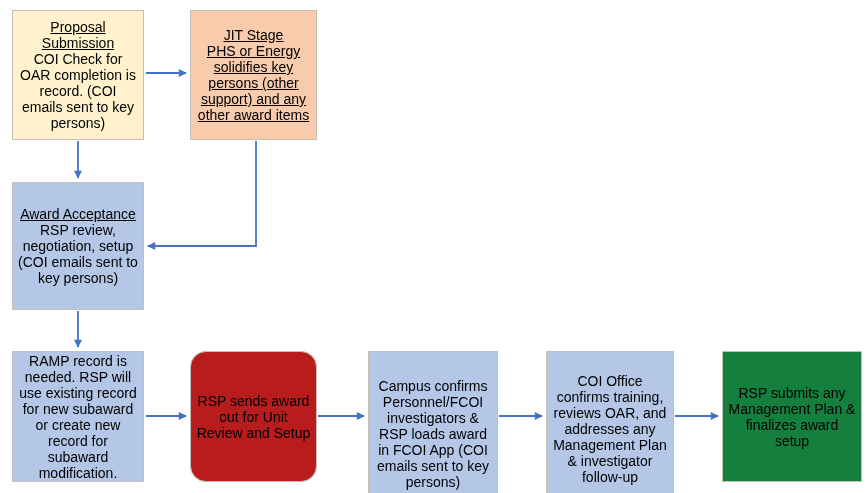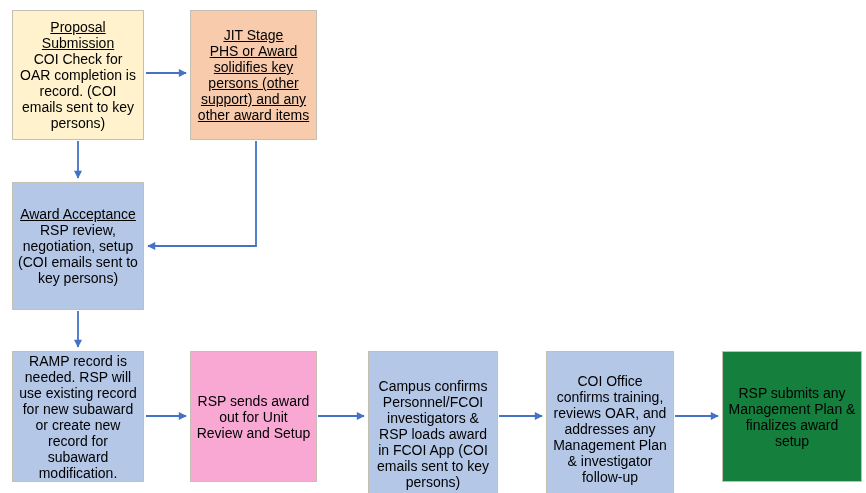--- a/index.html
+++ b/index.html
@@ -82,33 +82,33 @@
     <line x1="675" y1="416" x2="718" y2="416" marker-end="url(#arrowhead)"></line>
   </svg>
 
   <div class="box b-proposal" style="background: rgb(255, 242, 204);">
     <div class="title">Proposal Submission</div>
     <div class="body">COI Check for OAR completion is record. (COI emails sent to key persons)</div>
   </div>
 
   <div class="box b-jit" style="background: rgb(248, 203, 173);">
     <div class="title">JIT Stage</div>
-    <div class="body">PHS or Award solidifies key persons (other support) and any other award items</div>
+    <div class="body">PHS or Energy solidifies key persons (other support) and any other award items</div>
   </div>
 
   <div class="box b-award" style="background: rgb(180, 199, 231);">
     <div class="title">Award Acceptance</div>
     <div class="body">RSP review, negotiation, setup (COI emails sent to key persons)</div>
   </div>
 
   <div class="box b-ramp" style="background: rgb(180, 199, 231);">
     <div class="body">RAMP record is needed.  RSP will use existing record for new subaward or create new record for subaward modification.</div>
   </div>
 
-  <div class="box b-unit" style="background: #f9a8d4;">
+  <div class="box b-unit" style="background: #b91c1c; border-radius: 16px;">
     <div class="body">RSP sends award out for Unit Review and Setup</div>
   </div>
 
   <div class="box b-campus" style="background: rgb(180, 199, 231);">
     <div class="body">Campus confirms Personnel/FCOI investigators &amp; RSP loads award in FCOI App (COI emails sent to key persons)</div>
   </div>
 
   <div class="box b-coi" style="background: rgb(180, 199, 231);">
     <div class="body">COI Office confirms training, reviews OAR, and addresses any Management Plan &amp; investigator follow-up</div>
   </div>

